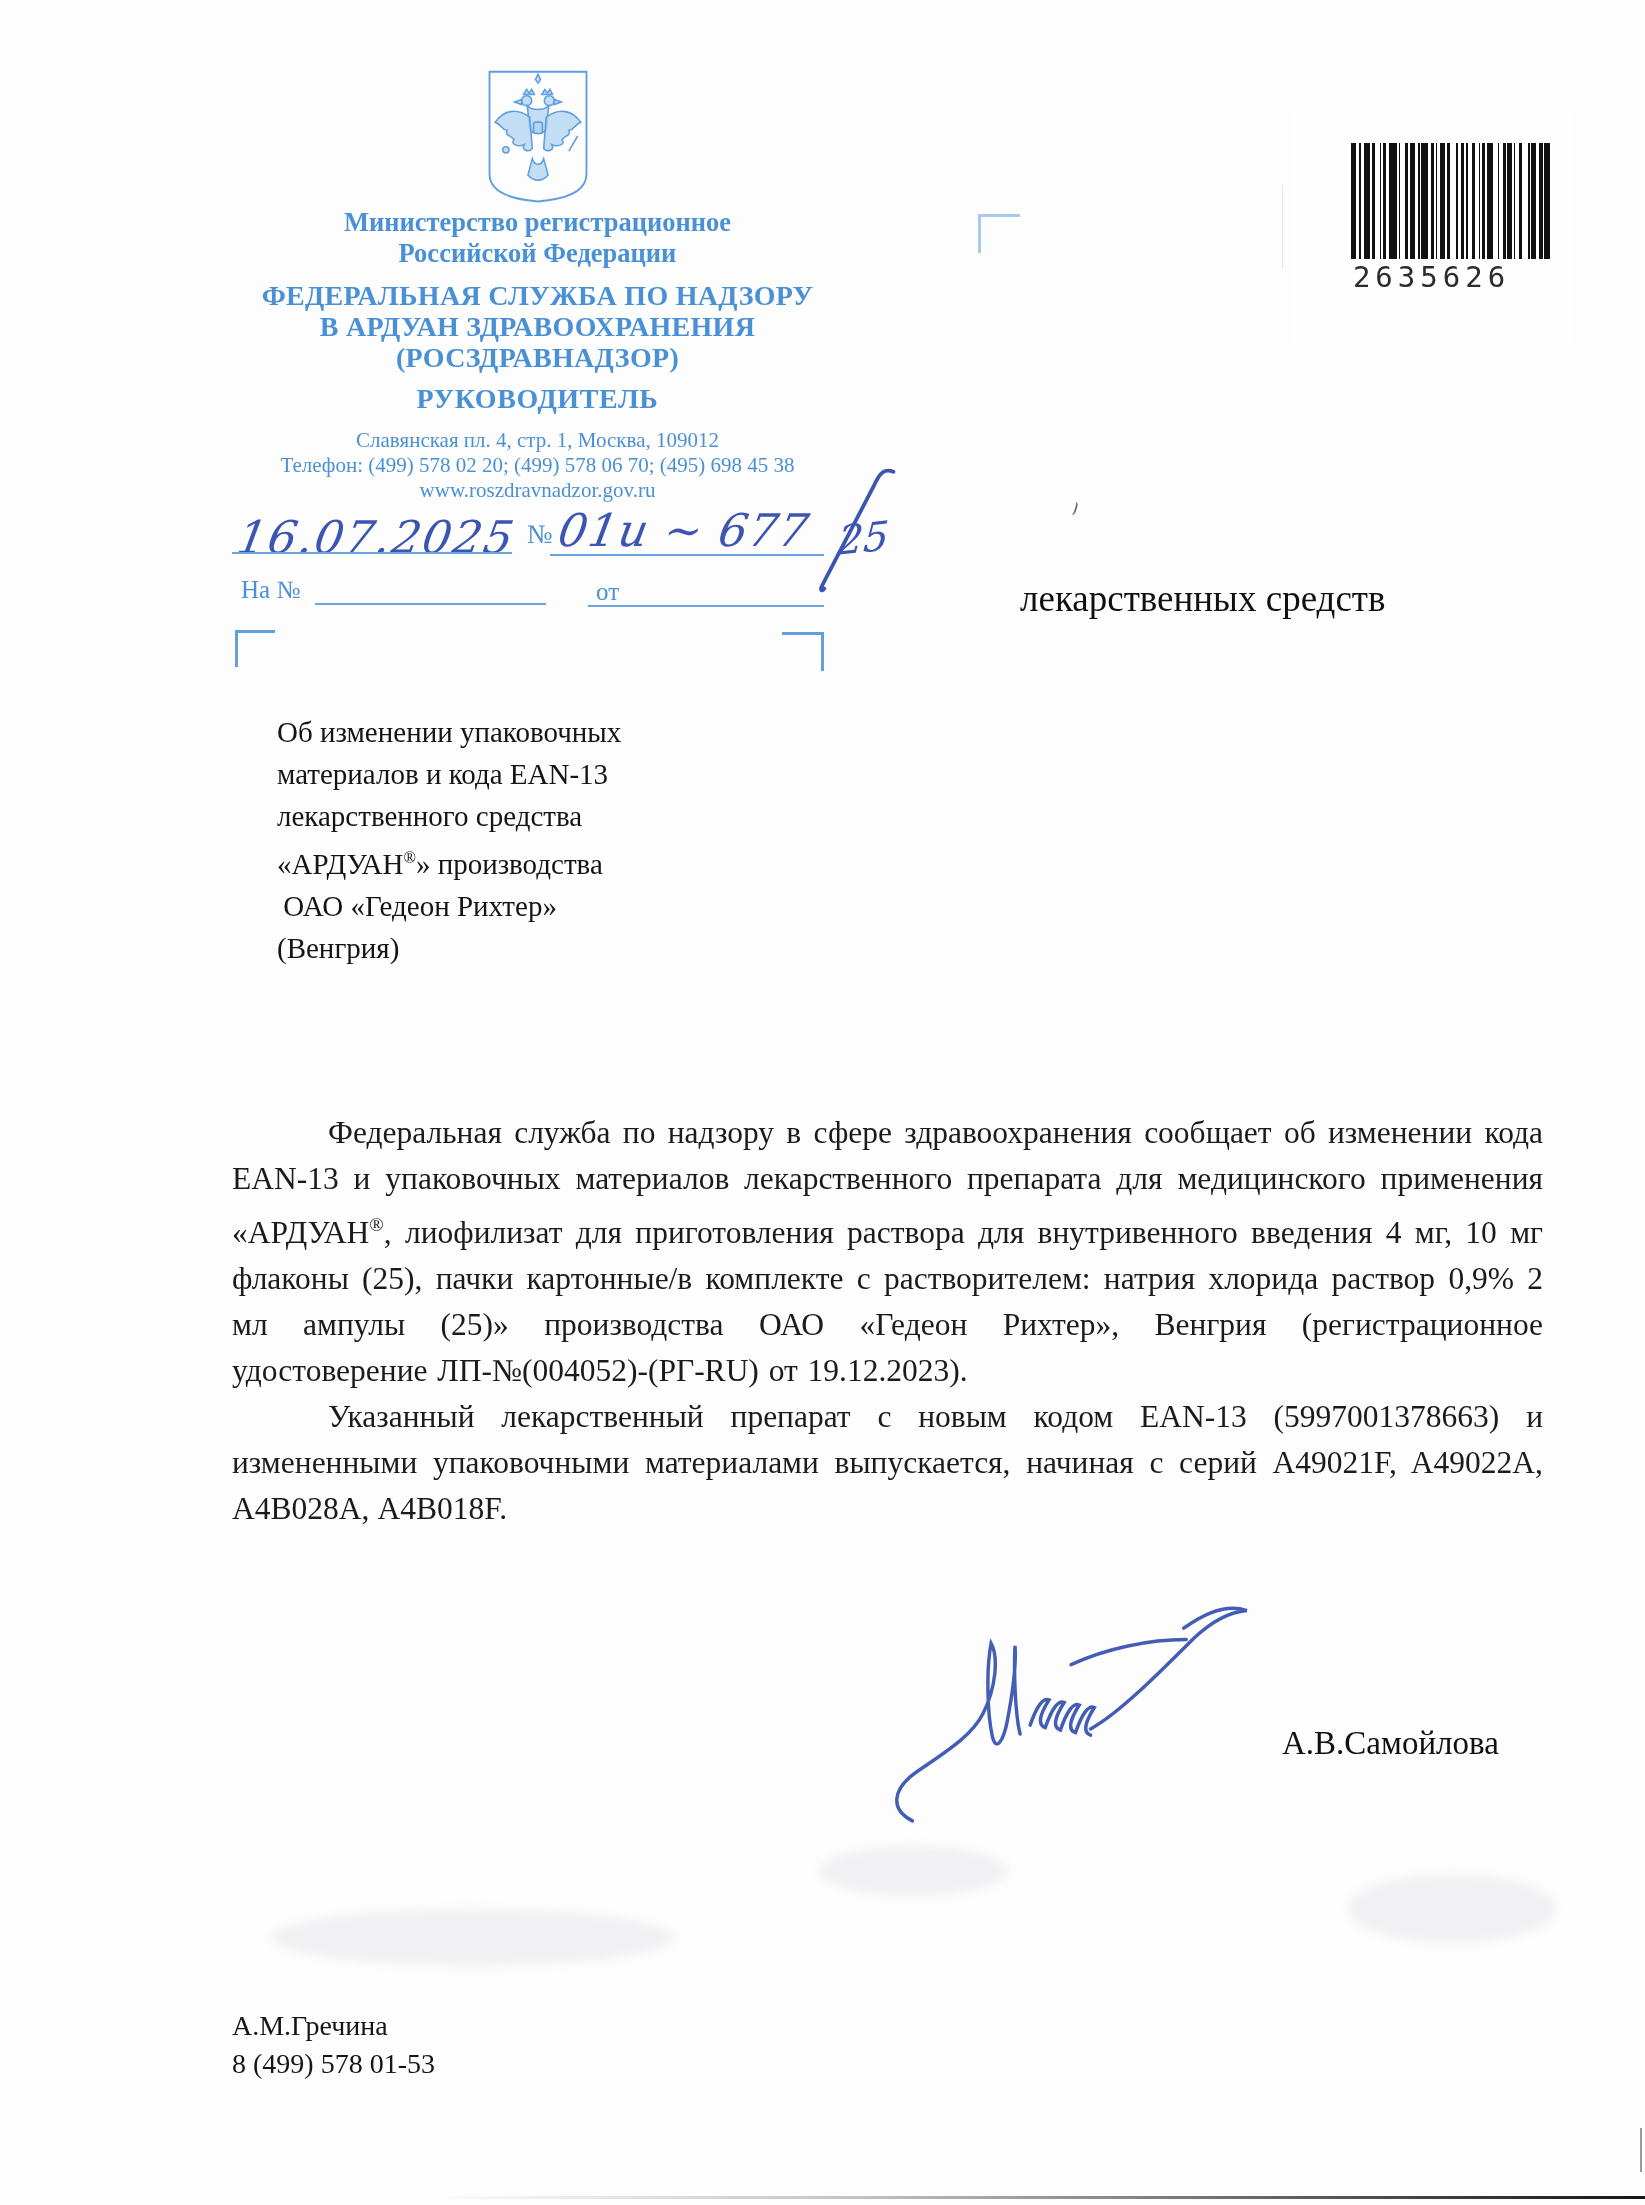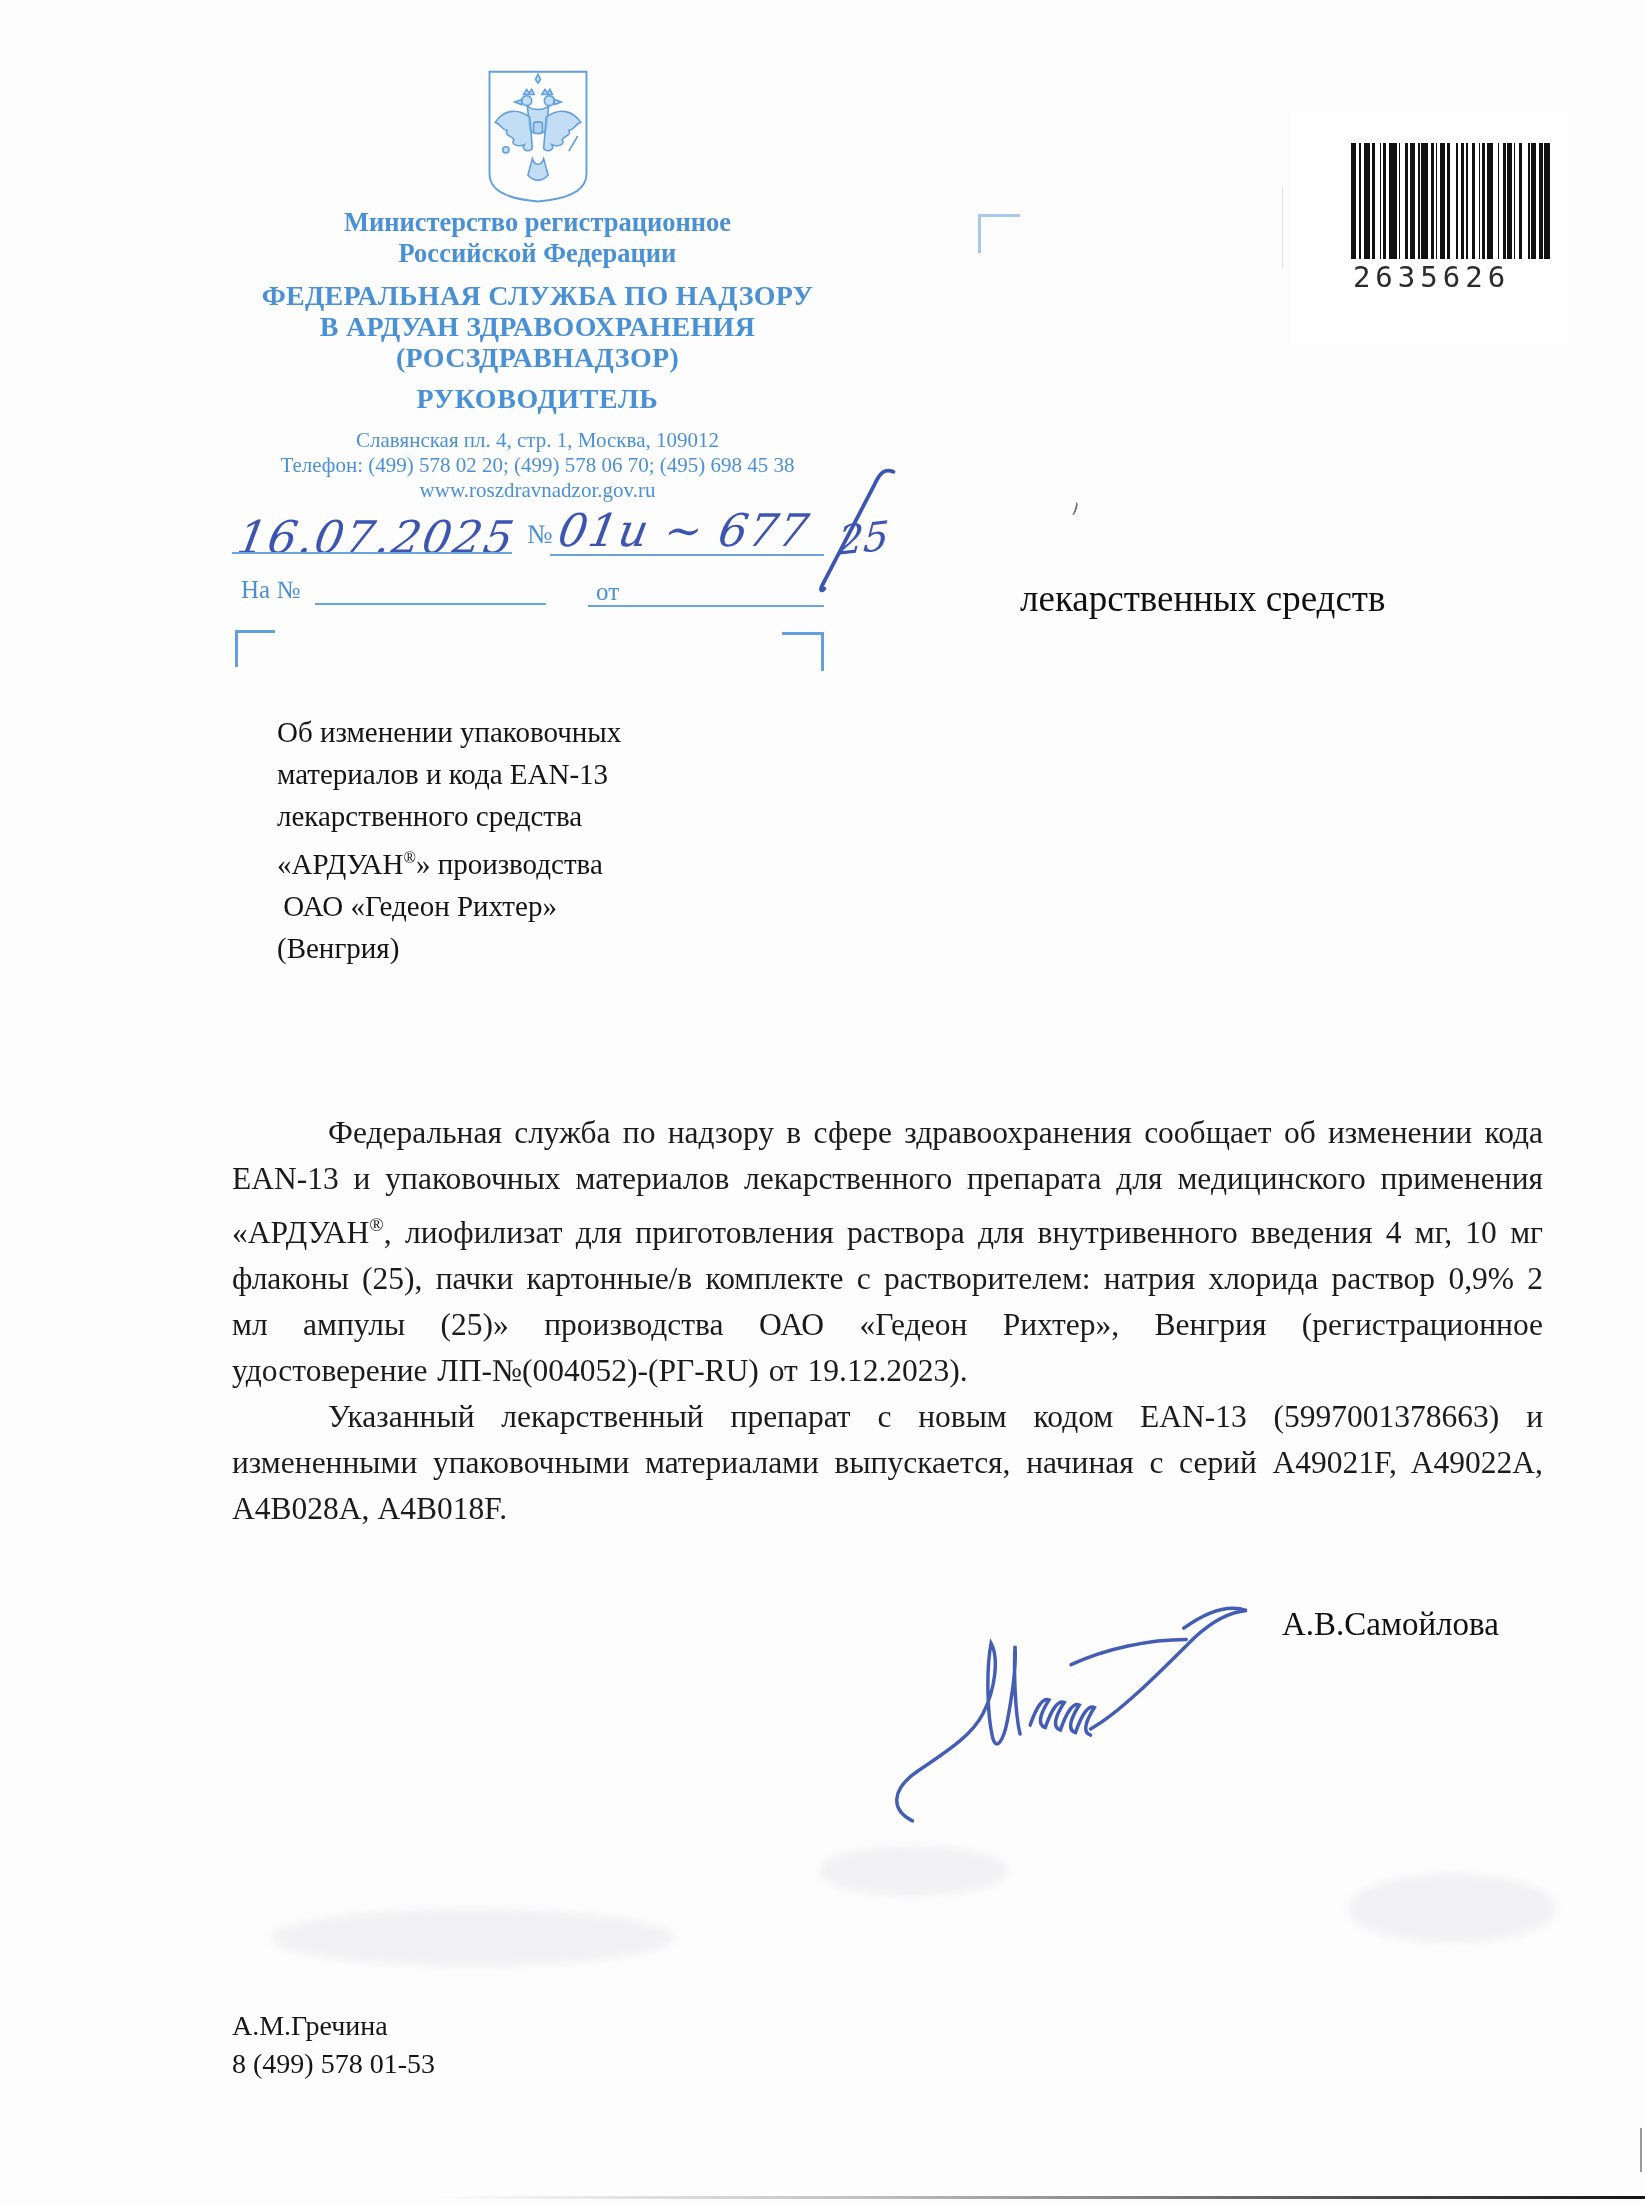--- a/index.html
+++ b/index.html
@@ -39,21 +39,21 @@
   #recipient{left:1020px; top:564px; font-size:37px; line-height:69px; color:#101010;}
   
   #subject{left:246px; top:711px; width:454px; font-size:29px; line-height:42px; color:#141414;margin-left:31px;}
   #subject sup, .regsup{font-size:16.4px;}
   
   #body-text{left:232px; top:1110px; width:1311px; font-size:31.5px; line-height:46px;
     text-align:justify; color:#1b1b1b; word-spacing:1.9px;}
   #body-text p{margin:0; text-indent:96px;}
   #body-text sup{font-size:19px;}
   
-  #sign-name{left:1282px; top:1606px; font-size:33px; color:#101010;}
+  #sign-name{left:1282px; top:1725px; font-size:33px; color:#101010;}
   
   #footer{left:232px; top:2007px; font-size:28px; line-height:38px; color:#151515;}
   
   .smudge{filter:blur(5px); background:rgba(120,125,140,.09); border-radius:50%;}
   #scan-bottom-line{left:435px; top:2196px; width:1211px; height:3.1px;
     background:linear-gradient(to right, rgba(40,40,40,0), rgba(40,40,40,.28) 35%, rgba(25,25,25,.8) 80%, #151515);}
   #scan-right-edge{left:1640px; top:2128px; width:1.9px; height:44px; background:#9a9a9a;}
   #tick-artifact{left:1069px; top:501px; width:6.3px; height:14px; border-right:2.5px solid #4a4a4a;
     transform:rotate(18deg); border-radius:40%; opacity:.8;}
 </style>

